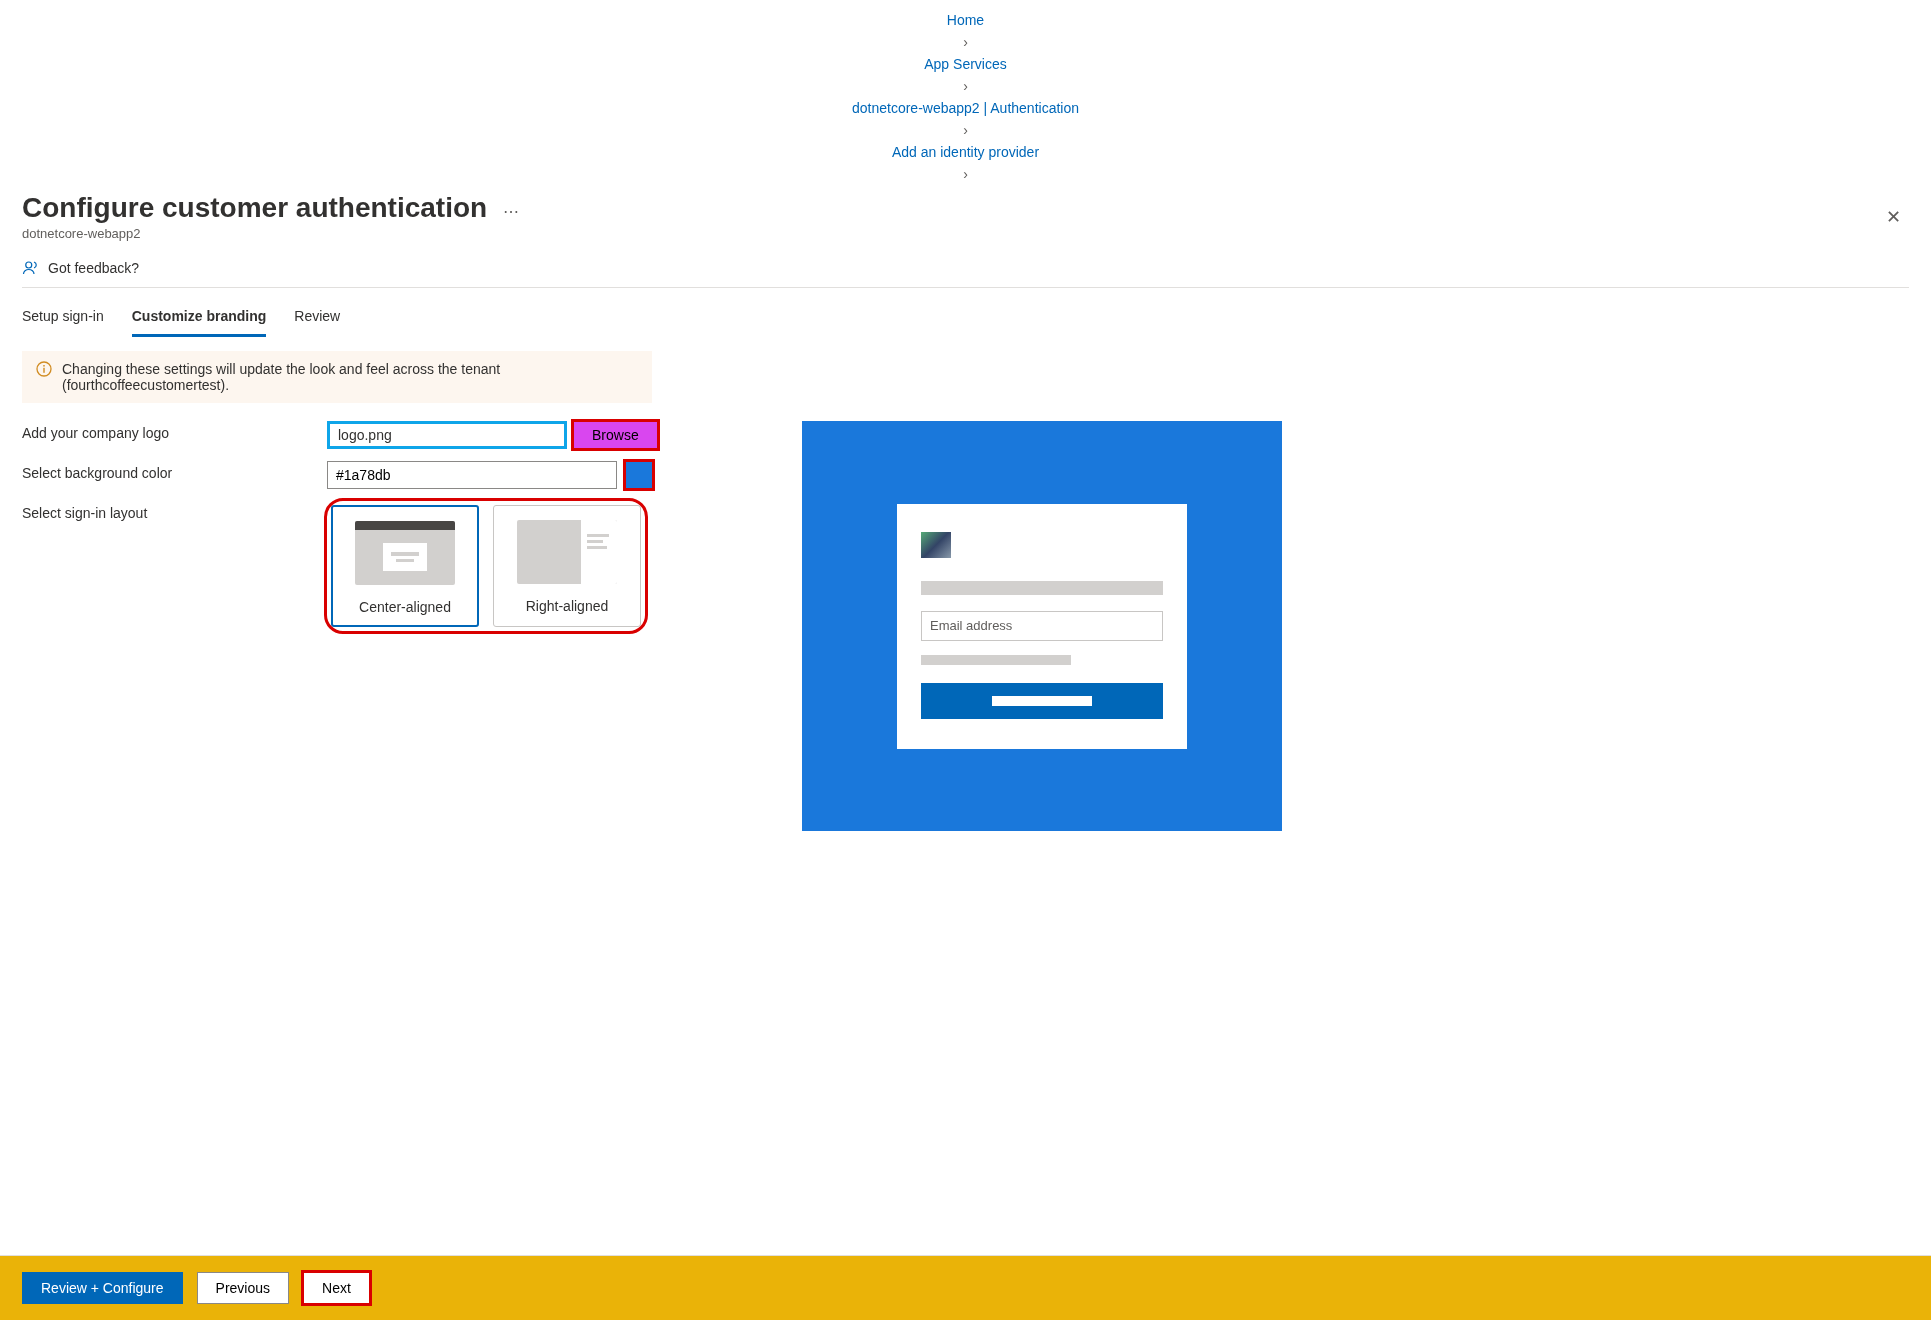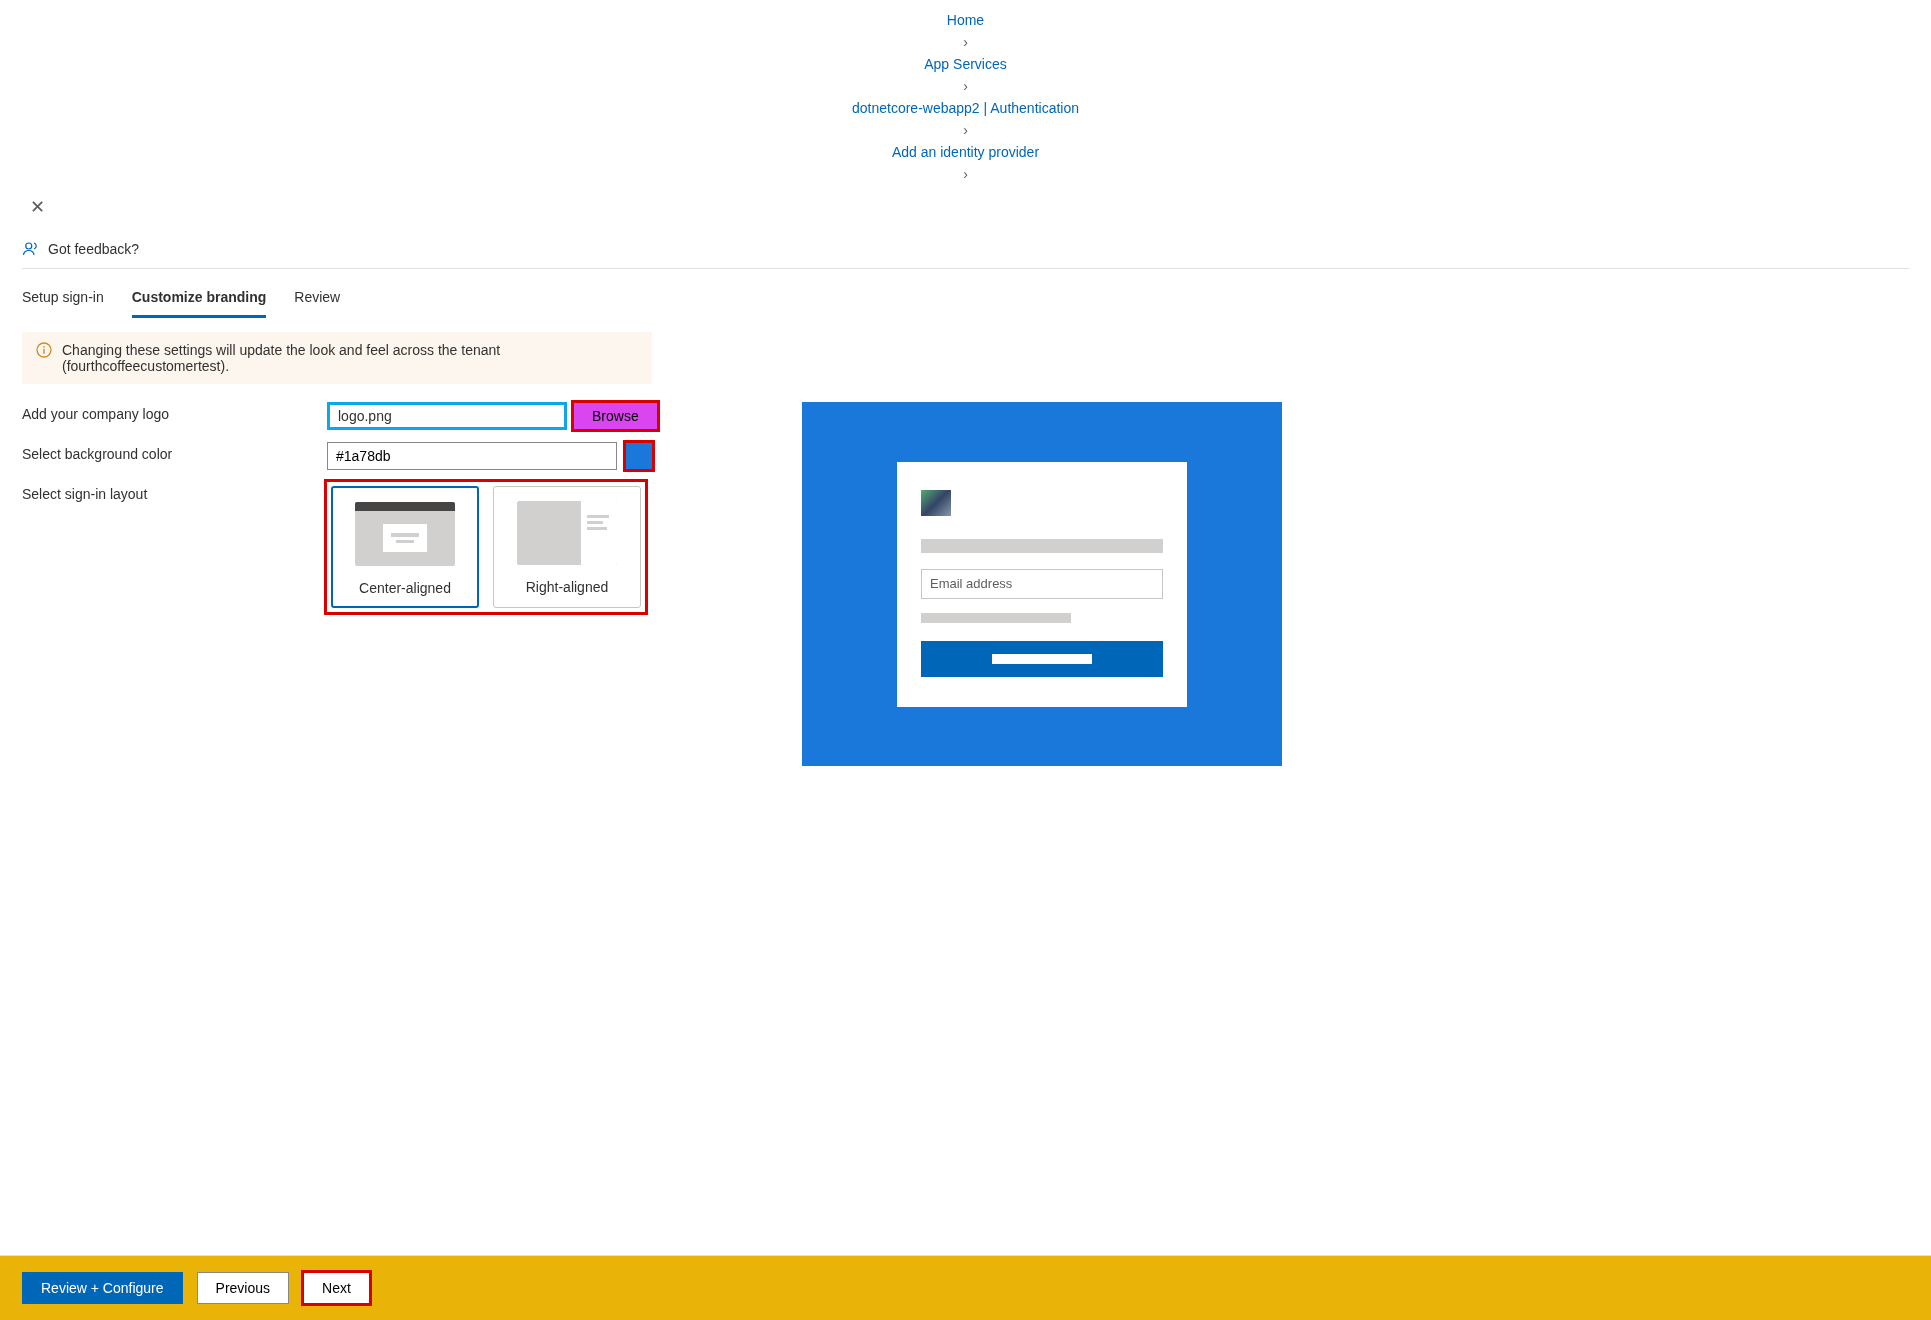--- a/index.html
+++ b/index.html
@@ -40,24 +40,24 @@
   .layout-card { width: 148px; border: 1px solid #c8c6c4; border-radius: 3px; padding: 14px 10px 10px; display: flex; flex-direction: column; align-items: center; gap: 14px; cursor: pointer; background:#fff; }
   .layout-card.selected { border: 2px solid #0067b8; }
   .layout-thumb { width: 100px; height: 64px; background: #d2d0ce; border-radius: 2px; position: relative; overflow: hidden; }
   .layout-thumb .bar { position:absolute; top:0; left:0; right:0; height:9px; background:#484644;}
   .layout-thumb.center .panel { position:absolute; top:22px; left:28px; width:44px; height:28px; background:#fff; display:flex; flex-direction:column; align-items:center; justify-content:center; gap:3px;}
   .layout-thumb.center .panel .line1{width:28px;height:4px;background:#d2d0ce;}
   .layout-thumb.center .panel .line2{width:18px;height:3px;background:#d2d0ce;}
   .layout-thumb.right .panel { position:absolute; top:0; right:0; width:36px; height:64px; background:#fff; display:flex; flex-direction:column; padding:14px 6px 0; gap:3px;}
   .layout-thumb.right .panel .l{height:3px;background:#d2d0ce;}
   .layout-card .caption { font-size: 14px; color: #323130; }
-  .layout-wrap { outline:3px solid #d90000; padding:4px; display:inline-flex; gap:14px;}
+  .layout-wrap { outline:3px solid #d90000; padding:4px; display:inline-flex; gap:14px;border-radius:16px;}
   .preview-col { }
   .preview-title { font-size: 26px; font-weight: 600; margin: 0 0 18px; }
-  .preview-bg { width: 480px; height: 364px; background: #1a78db; display: flex; align-items: center; justify-content: center; }
+  .preview-bg { width: 480px; height: 410px; background: #1a78db; display: flex; align-items: center; justify-content: center; }
   .preview-card { width: 290px; background: #fff; padding: 28px 24px 30px; }
   .preview-logo { width: 30px; height: 26px; background: linear-gradient(135deg,#5a7,#346,#89a); display:inline-block; margin-bottom: 20px;}
   .preview-skel { background:#d2d0ce; height:14px; margin-bottom: 16px;}
   .preview-skel.short { width: 150px; height:10px; margin-top:6px;}
   .preview-input { width: 100%; height: 30px; border:1px solid #c8c6c4; padding: 0 8px; font-size:13px; color:#605e5c; display:flex; align-items:center; margin-bottom:14px;}
   .preview-btn { width:100%; height:36px; background:#0067b8; display:flex; align-items:center; justify-content:center; margin-top:18px;}
   .preview-btn .t { width:100px; height:10px; background:#fff;}
   .footer { position: fixed; bottom: 0; left: 0; right: 0; border-top: 1px solid #e1dfdd; padding: 16px 22px; display: flex; gap: 14px; background:#eab308;}
   .btn { padding: 7px 18px; font-size: 14px; border: 1px solid #8a8886; background: #fff; cursor: pointer; }
   .btn.primary { background:#0067b8; color:#fff; border-color:#0067b8; }
@@ -72,20 +72,25 @@
       <span class="sep">›</span>
     <a>App Services</a>
       <span class="sep">›</span>
     <a>dotnetcore-webapp2 | Authentication</a>
       <span class="sep">›</span>
     <a>Add an identity provider</a>
       <span class="sep">›</span>
   </div>
 
   <div class="title-row">
+    <div class="title-block">
+      <h1>Configure customer authentication</h1>
+      <span class="title-dots">⋯</span>
+      <div class="subheading">dotnetcore-webapp2</div>
+    </div>
     <div class="close-x">✕</div>
   </div>
 
   <div class="feedback">
     <svg viewBox="0 0 24 24" fill="none" stroke="#0067b8" stroke-width="1.6">
         <circle cx="9" cy="8" r="4"></circle>
         <path d="M2 20c0-3.3 3.1-6 7-6s7 2.7 7 6"></path>
         <path d="M16 4c1.5.5 3 2 3 4s-1.5 3.5-3 4" stroke="#0067b8"></path>
       </svg>
     <span>Got feedback?</span>

